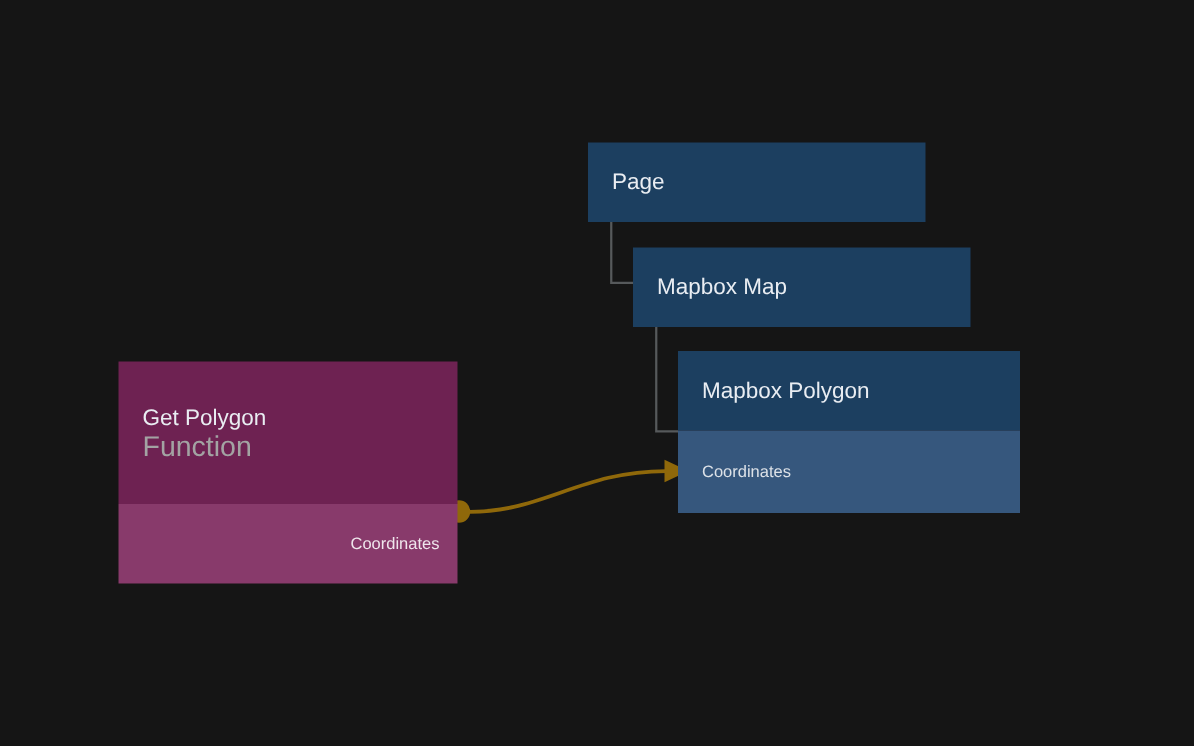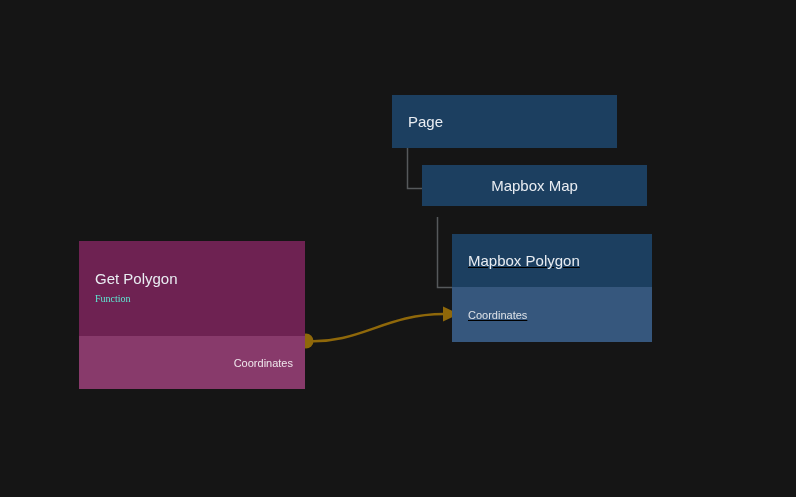--- a/index.html
+++ b/index.html
@@ -42,25 +42,24 @@
   .fn .header {
     background: #6e2252;
   }
   .title {
     color: #e9edf2;
     font-size: 15px;
     line-height: 21px;
     white-space: nowrap;
   }
   .subtitle {
-    color: #5eead4;
-    font-size: 10px;
+    color: #a3a3a3;
+    font-size: 19px;
     line-height: 20px;
     white-space: nowrap;
-    font-family: Liberation Serif, serif;
   }
   .port-row {
     box-sizing: border-box;
     display: flex;
     align-items: center;
     font-size: 11px;
     white-space: nowrap;
   }
   .port-row.input {
     background: #36577d;
@@ -91,26 +90,26 @@
     <circle cx="306" cy="341" r="7.5" fill="#8f680a" style="pointer-events:all"></circle>
   </svg>
 
   <div class="node visual" style="left:392px; top:95px; width:225px;">
     <div class="header" style="height:53px;">
       <span class="title">Page</span>
     </div>
   </div>
 
   <div class="node visual" style="left:422px; top:165px; width:225px;">
-    <div class="header" style="height:41px;text-align:center;">
+    <div class="header" style="height:53px;">
       <span class="title">Mapbox Map</span>
     </div>
   </div>
 
-  <div class="node visual" style="left:452px; top:234px; width:200px;text-decoration:underline;">
+  <div class="node visual" style="left:452px; top:234px; width:228px;">
     <div class="header" style="height:53px;">
       <span class="title">Mapbox Polygon</span>
     </div>
     <div class="port-row input" style="height:55px;">
       <span>Coordinates</span>
     </div>
   </div>
 
   <div class="node fn" style="left:79px; top:241px; width:226px;">
     <div class="header" style="height:95px;">

